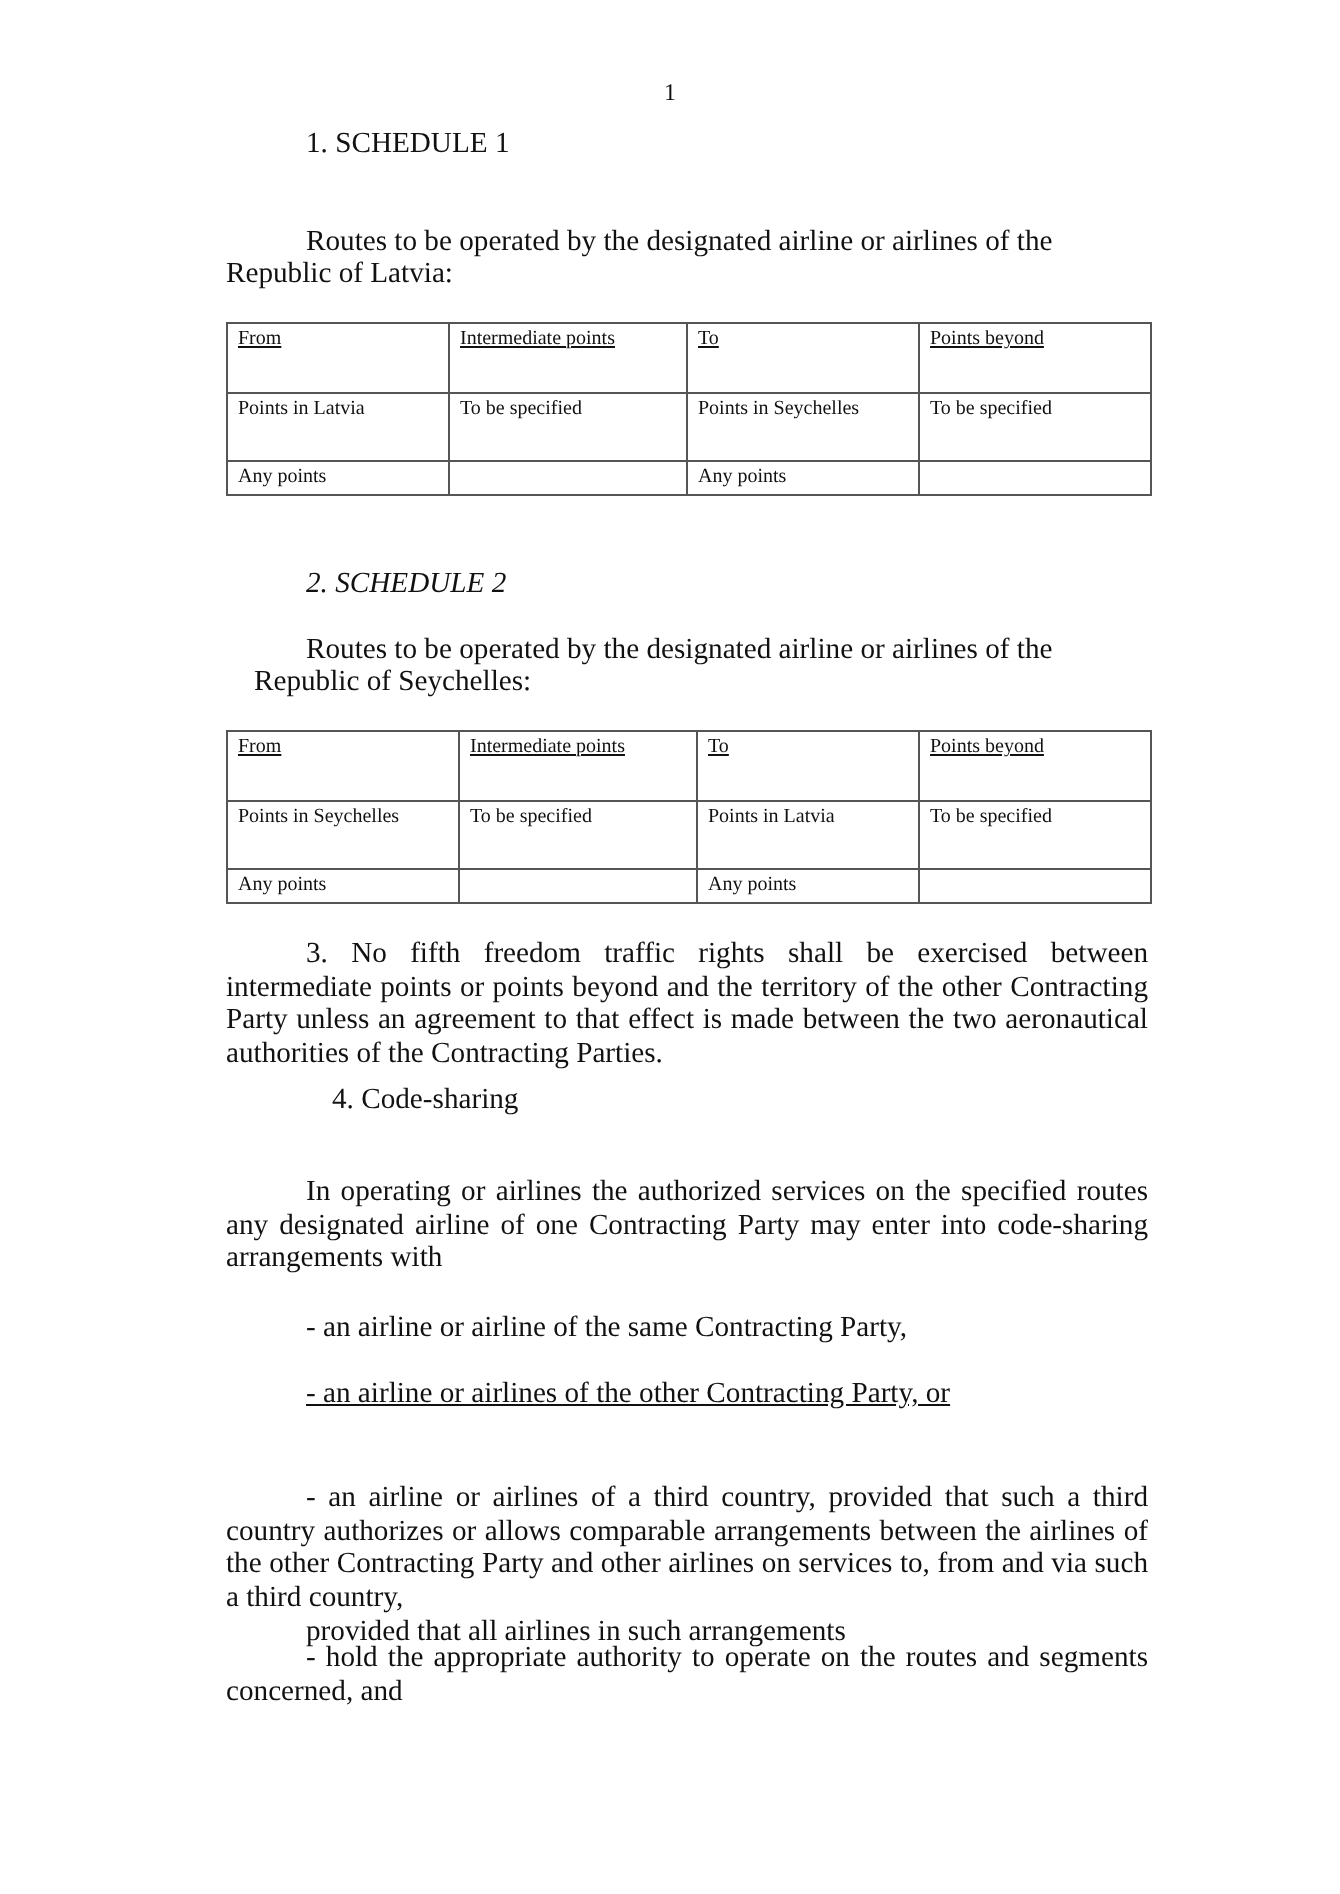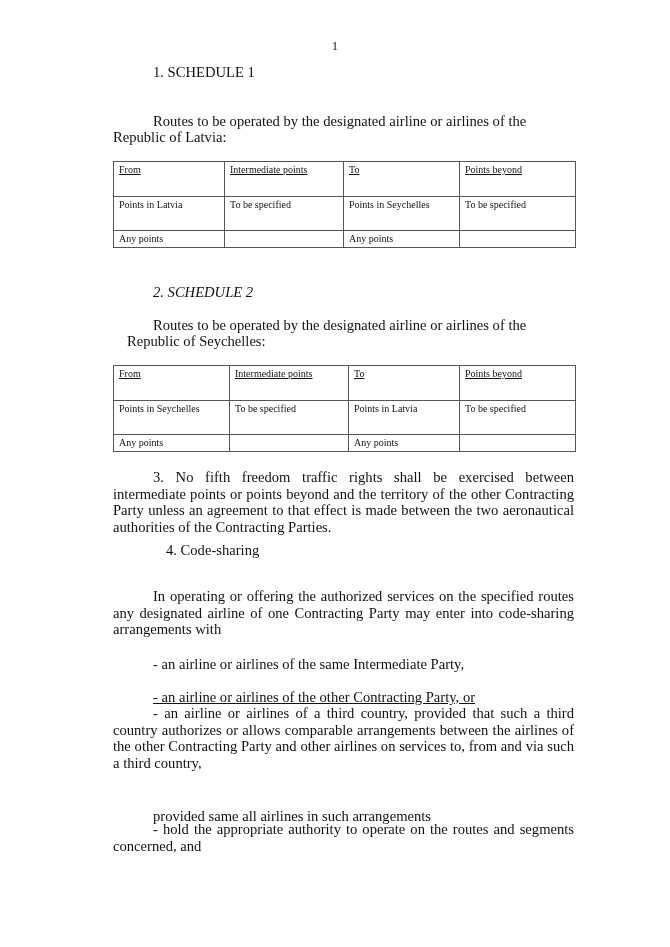--- a/index.html
+++ b/index.html
@@ -80,22 +80,22 @@
     <td></td>
     <td>Any points</td>
     <td></td>
   </tr>
 </tbody>
   </table>
 
 <div class="just" style="top:469px;"><span class="ind"></span><span>3. No fifth freedom traffic rights shall be exercised between intermediate points or points beyond and the territory of the other Contracting Party unless an agreement to that effect is made between the two aeronautical authorities of the Contracting Parties.</span></div>
 
 <div class="abs" style="left:153px; top:542px;margin-left:13px;">4. Code-sharing</div>
-<div class="just" style="top:588px;"><span class="ind"></span><span>In operating or offering the authorized services on the specified routes any designated airline of one Contracting Party  may enter into code-sharing arrangements with</span></div>
+<div class="just" style="top:588px;"><span class="ind"></span><span>In operating or airlines the authorized services on the specified routes any designated airline of one Contracting Party  may enter into code-sharing arrangements with</span></div>
 
-<div class="abs" style="left:153px; top:656px;">- an airline or airlines of the same Intermediate Party,</div>
+<div class="abs" style="left:153px; top:656px;">- an airline or airline of the same Contracting Party,</div>
 <div class="abs" style="left:153px; top:689px;text-decoration:underline;">-  an airline or airlines of the other Contracting Party, or</div>
 
-<div class="just" style="top:705px;"><span class="ind"></span><span>- an airline or airlines of a third country, provided that such a third country authorizes or allows comparable arrangements between the airlines of the other Contracting Party and other airlines on services to, from and via such a third country,</span></div>
+<div class="just" style="top:741px;"><span class="ind"></span><span>- an airline or airlines of a third country, provided that such a third country authorizes or allows comparable arrangements between the airlines of the other Contracting Party and other airlines on services to, from and via such a third country,</span></div>
 
-<div class="abs" style="left:153px; top:808px;">provided same all airlines in such arrangements</div>
+<div class="abs" style="left:153px; top:808px;">provided that all airlines in such arrangements</div>
 
 <div class="just" style="top:821px;"><span class="ind"></span><span>- hold the appropriate authority to operate on the routes and segments concerned, and</span></div>
 
 </body></html>

